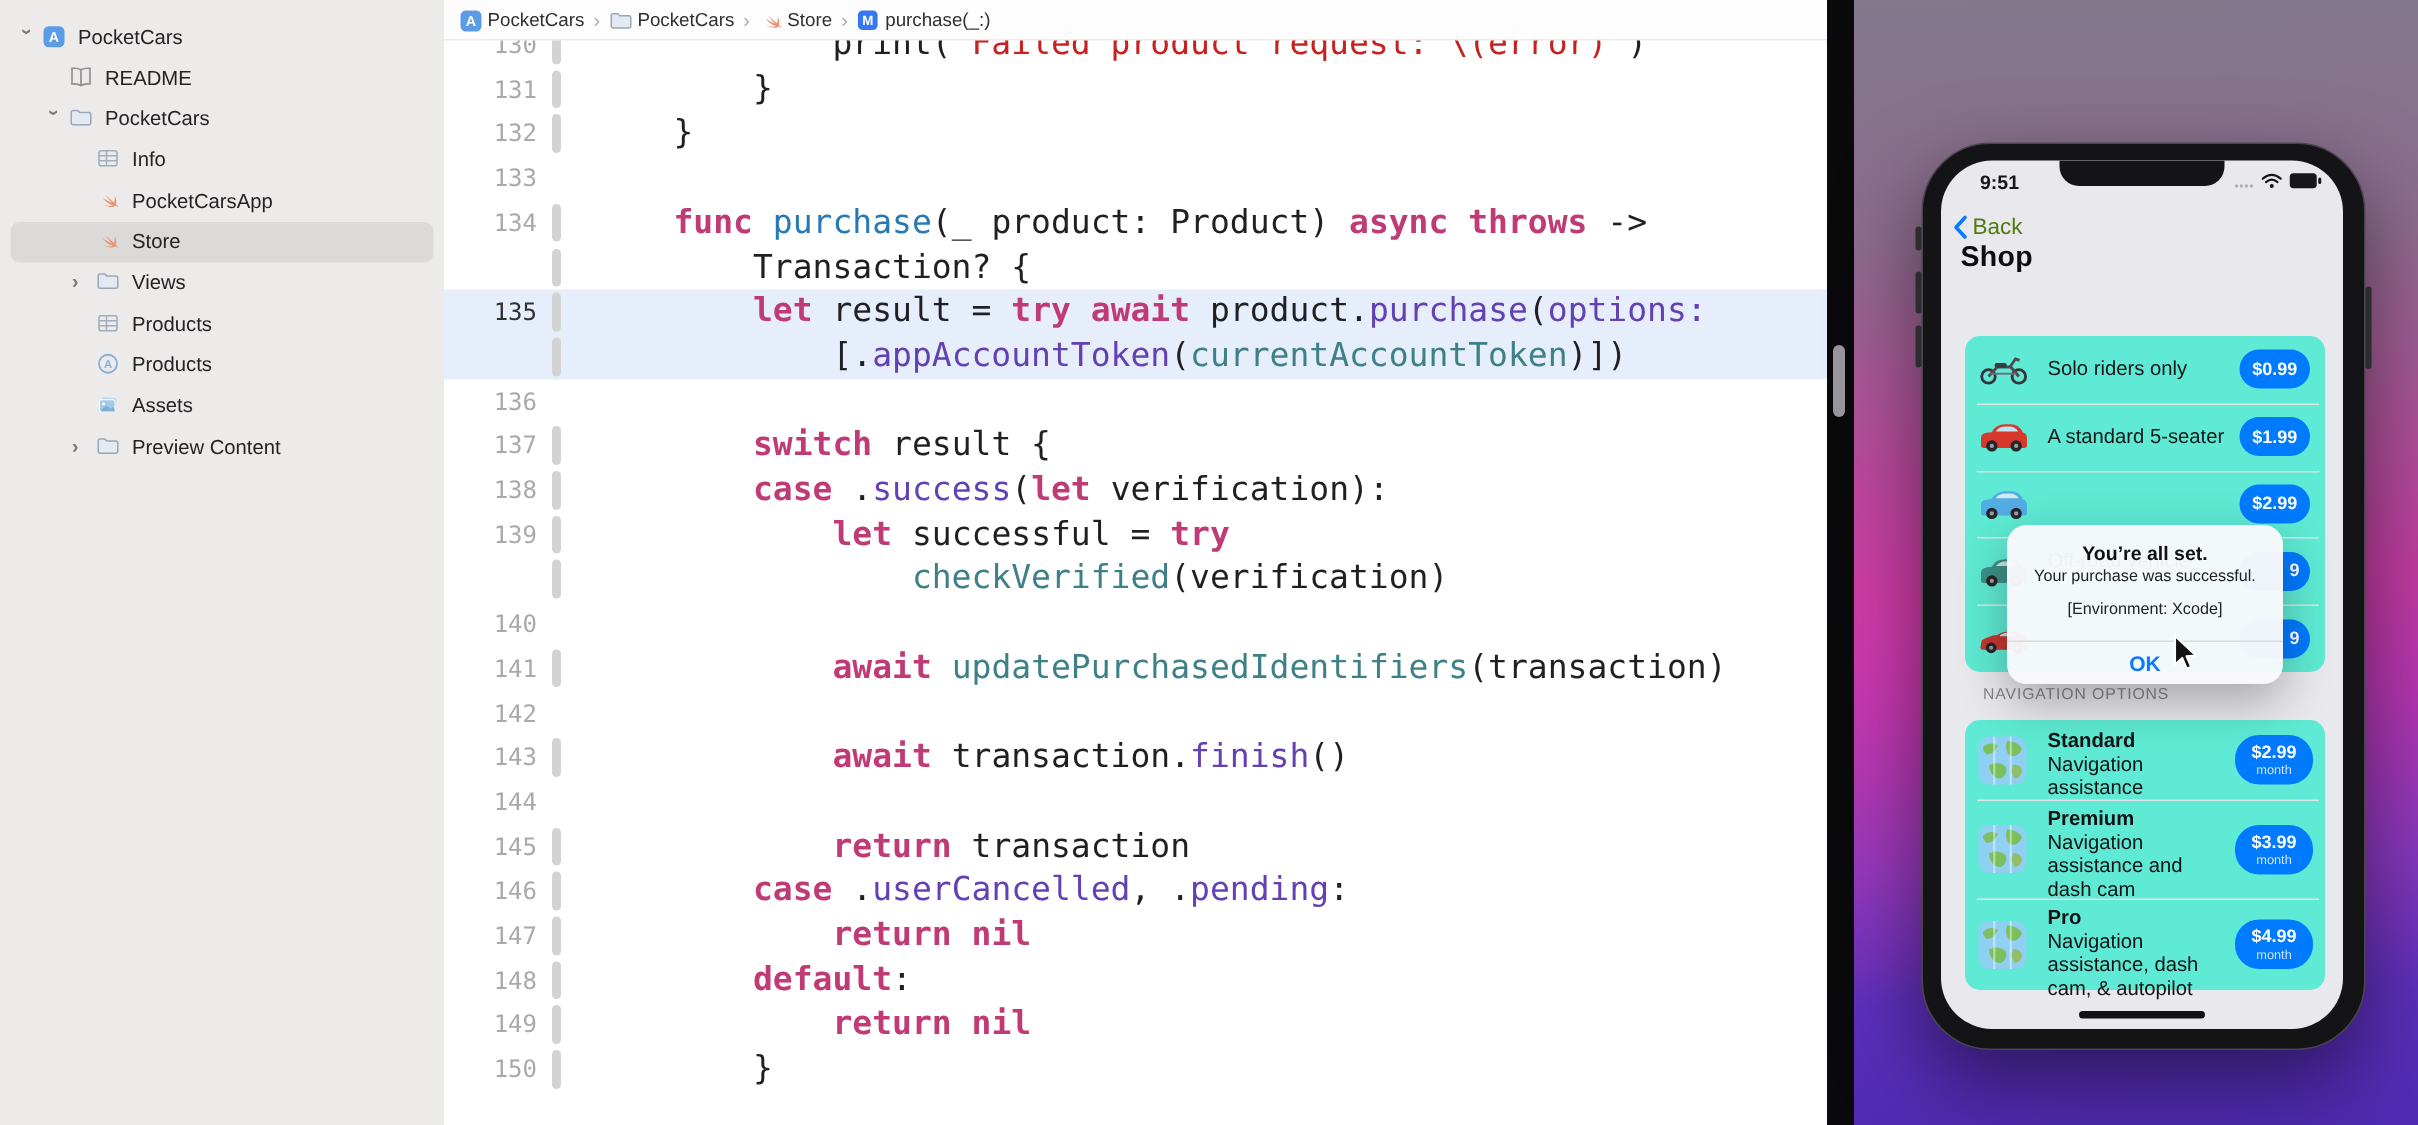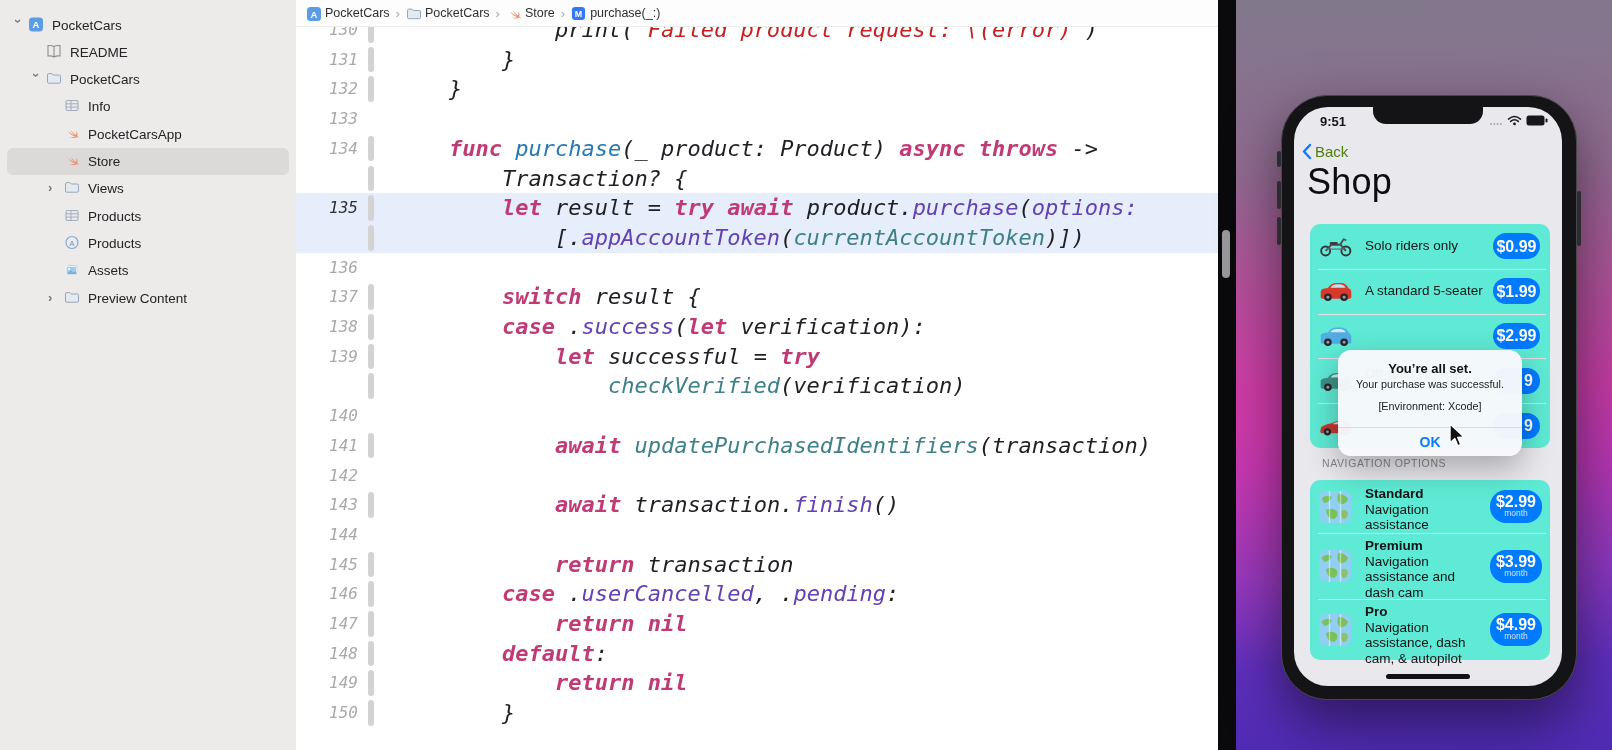--- a/index.html
+++ b/index.html
@@ -12,50 +12,50 @@
   .tree-chev{position:absolute;top:50%;transform:translateY(-50%);width:12px;height:12px;color:#77777B;font-size:13px;line-height:12px;font-weight:700;}
   .tree-chev.down{transform:translateY(-50%) rotate(90deg);}
   .tree-icon{position:absolute;top:50%;transform:translateY(-50%);width:17px;height:17px;}
   .tree-label{position:absolute;top:50%;transform:translateY(-50%);font-size:13.5px;color:#232326;white-space:nowrap;}
   
   #editor{position:absolute;left:296px;top:0;width:922px;height:750px;background:#FFFFFF;}
   #jumpbar{position:absolute;left:0;top:0;width:922px;height:27px;background:#FDFDFD;border-bottom:1px solid #ECECEB;display:flex;align-items:center;padding-left:10px;box-sizing:border-box;}
   .jb-item{display:flex;align-items:center;gap:5px;font-size:12.5px;color:#2F2F32;}
   .jb-sep{color:#A9A9AD;font-size:13px;margin:0 6px;}
   .jb-ic{width:14px;height:14px;display:inline-block;}
-  #code-area{position:absolute;left:0;top:27px;width:922px;height:723px;overflow:hidden;font-style:italic;}
+  #code-area{position:absolute;left:0;top:27px;width:922px;height:723px;overflow:hidden;}
   .hl-band{position:absolute;left:0;width:922px;background:#E5EEFA;}
   .ln-num{position:absolute;width:62px;text-align:right;font-family:"DejaVu Sans Mono",monospace;font-size:16px;color:#A9A9A9;line-height:29.7px;}
   .ln-num.hl{color:#303033;}
   .ln-bar{position:absolute;left:72px;width:6px;background:#D3D3D3;border-radius:3px;}
   .code-line{position:absolute;left:100px;white-space:pre;font-family:"DejaVu Sans Mono",monospace;font-size:22px;line-height:29.7px;}
   .pl{color:#1F1F24}.kw{color:#C03B76;font-weight:bold}.fn{color:#2779B5}
   .mb{color:#6440B5}.tl{color:#3E8087}.st{color:#C8201F}
   
   #winstrip{position:absolute;left:1218px;top:0;width:18px;height:750px;background:#0A0A0C;}
   #winstrip .sb{position:absolute;left:4px;top:230px;width:8px;height:48px;background:#98989C;border-radius:4px;}
   #wallpaper{position:absolute;left:1236px;top:0;width:376px;height:750px;
     background:linear-gradient(178deg,#81798C 0%,#8F6B90 22%,#AC5297 38%,#C33BA3 52%,#B636B2 62%,#8938BE 76%,#5E2FBD 88%,#4E2BB2 100%);}
   #wallpaper::after{content:"";position:absolute;inset:0;background:radial-gradient(circle at 8% 58%,rgba(236,62,178,.38),transparent 42%);}
   #phone{position:absolute;left:1281px;top:95px;width:294px;height:603px;background:#141416;border:1px solid #48484C;border-radius:46px;box-shadow:0 22px 55px rgba(0,0,0,.5);}
   .side-btn{position:absolute;background:#2C2C30;border-radius:2px;}
   #screen{position:absolute;left:1294px;top:107px;width:268px;height:579px;background:#E8E8ED;border-radius:34px;overflow:hidden;}
   #notch{position:absolute;left:50%;transform:translateX(-50%);top:0;width:110px;height:17px;background:#141416;border-radius:0 0 13px 13px;}
   .stat-time{position:absolute;left:26px;top:7px;font-size:13px;font-weight:700;color:#17171A;}
   .stat-icons{position:absolute;right:14px;top:8px;display:flex;align-items:center;gap:4px;}
   .back-row{position:absolute;left:8px;top:36px;display:flex;align-items:center;gap:3px;color:#4d7c0f;font-size:15px;}
-  .shop-title{position:absolute;left:13px;top:54px;font-size:36px;font-weight:400;color:#0E0E10;letter-spacing:.2px;}
+  .shop-title{position:absolute;left:13px;top:54px;font-size:19px;font-weight:700;color:#0E0E10;letter-spacing:.2px;}
   .sec-header{position:absolute;font-size:10.5px;letter-spacing:.6px;color:#84848A;}
   .card{position:absolute;left:16px;width:240px;background:#5eead4;border-radius:10px;}
   .shop-row{position:absolute;left:0;width:240px;}
   .row-sep{position:absolute;left:8px;right:4px;height:1px;background:#E1E1E5;}
   .row-icon{position:absolute;left:8px;width:36px;}
   .row-label{position:absolute;left:55px;font-size:13.5px;color:#17171A;white-space:nowrap;}
   .pill{position:absolute;background:#007AFF;border-radius:14px;color:#fff;display:flex;flex-direction:column;align-items:center;justify-content:center;}
-  .pill .p-price{font-size:16px;font-weight:700;line-height:13px;}
+  .pill .p-price{font-size:12px;font-weight:700;line-height:13px;}
   .pill .p-month{font-size:8.5px;color:#CFE3FF;line-height:10px;}
   .pill.partial{align-items:flex-end;padding-right:7px;box-sizing:border-box;}
   .nav-title{font-weight:700;}
   .nav-text{position:absolute;left:55px;font-size:13.5px;color:#131316;line-height:15.5px;}
   
   #alert{position:absolute;left:44px;top:243px;width:184px;height:106px;background:rgba(248,248,251,.97);border-radius:13px;box-shadow:0 12px 32px rgba(0,0,0,.28);z-index:5;text-align:center;}
   #alert .a-title{margin-top:11px;font-size:13px;font-weight:700;color:#111;}
   #alert .a-msg{margin-top:2px;font-size:10.8px;color:#222;}
   #alert .a-env{margin-top:10px;font-size:10.8px;color:#222;}
   #alert .a-line{position:absolute;left:0;right:0;top:77px;height:1px;background:#D9D9DE;}

